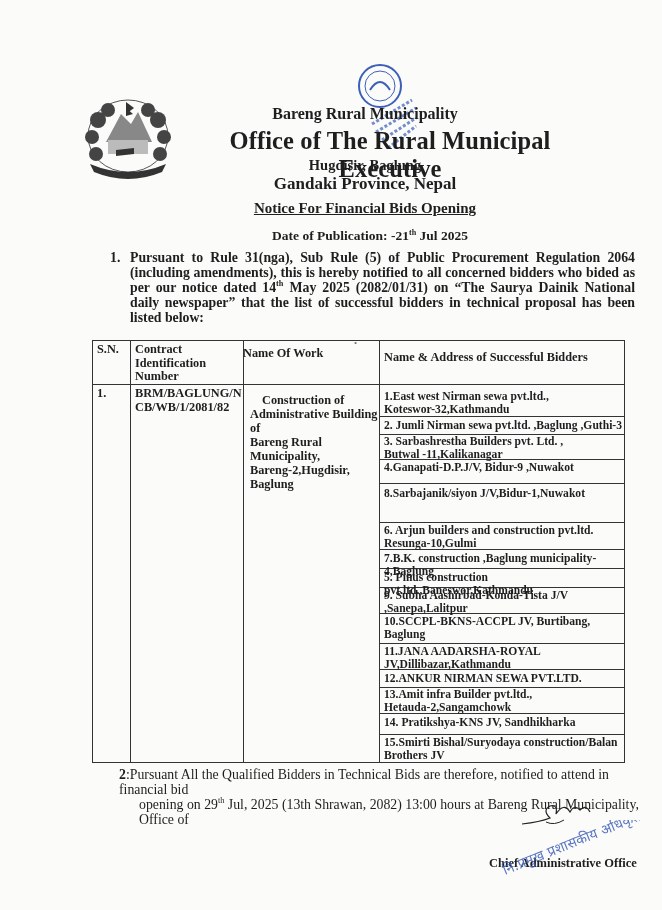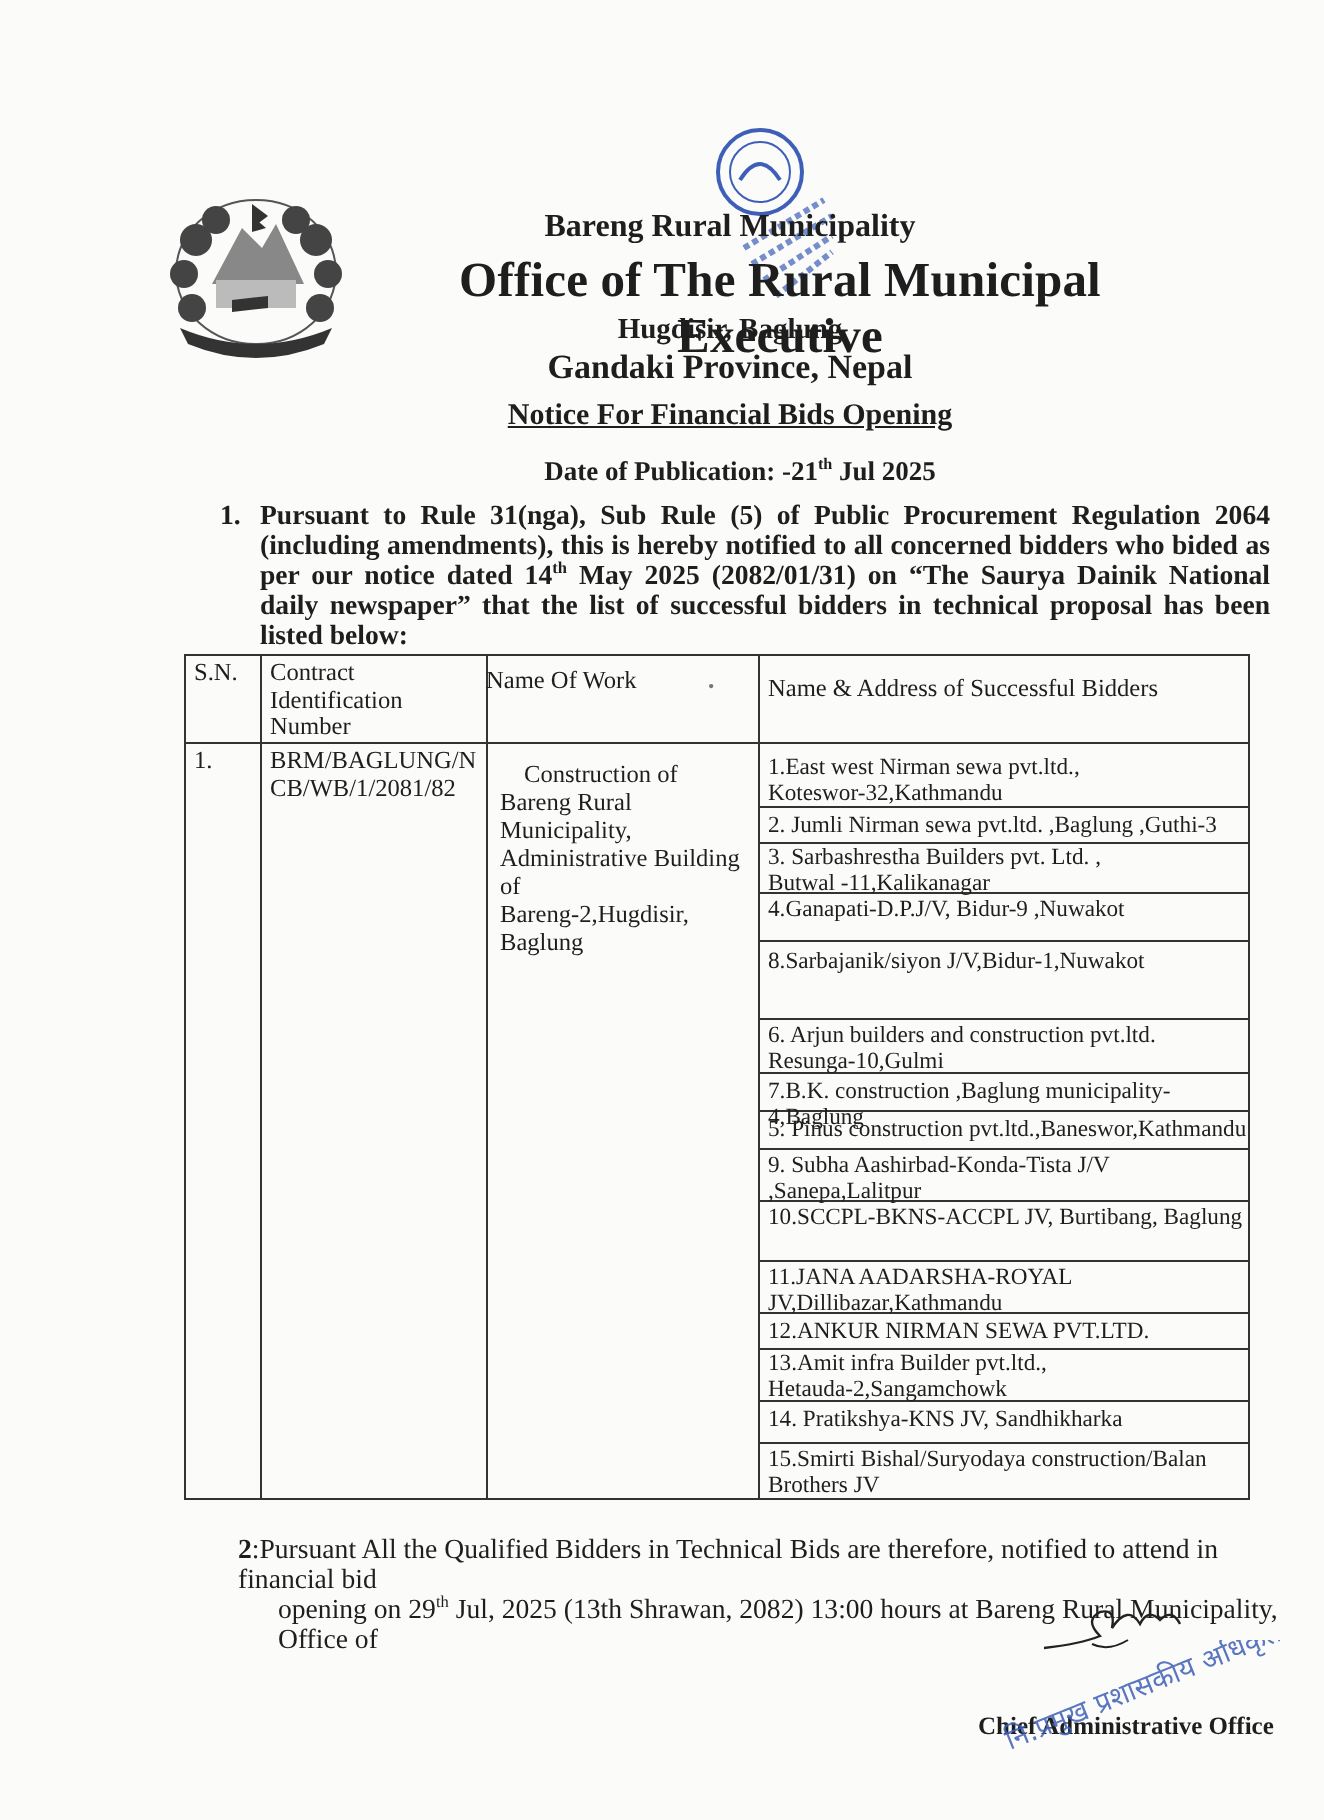--- a/index.html
+++ b/index.html
@@ -17,21 +17,21 @@
   .h-addr2 { left:255px; top:174px; width:220px; font-size:17px; }
   .notice-title { left:200px; top:200px; width:330px; font-size:15px; text-decoration:underline; }
   .pub-date { left:240px; top:228px; width:260px; font-size:13.5px; }
   sup { font-size:0.6em; line-height:0; }
   .para1 { left:110px; top:250px; width:525px; font-size:13.8px; line-height:15px; text-align:justify; }
   .para1 .num { position:absolute; left:0; top:0; font-weight:bold; }
   .para1 .txt { margin-left:20px; display:block;font-weight:bold; }
   .dot { left:354px; top:338px; font-size:9px; color:#777; }
 
   
-  .tbl { left:92px; top:327px; width:533px; height:423px; border:1px solid #333; box-sizing:border-box; }
+  .tbl { left:92px; top:340px; width:533px; height:423px; border:1px solid #333; box-sizing:border-box;font-weight:bold; }
   .vline { position:absolute; top:0; bottom:0; width:0; border-left:1px solid #333; }
   .hline { position:absolute; height:0; border-top:1px solid #333; }
   .cell { position:absolute; font-size:12.3px; line-height:13.5px; }
   .bidder { position:absolute; left:287px; width:244px; font-size:11.6px; line-height:13px; padding-left:4px; box-sizing:border-box; }
 
   .para2 { left:95px; top:767px; width:540px; font-size:13.8px; line-height:15px;margin-left:24px; }
   .para2 .bold { font-weight:bold; }
   .para2 .indent { display:block; padding-left:20px; }
   .signature { left:520px; top:800px; width:80px; height:30px; }
   .sig-title { left:489px; top:856px; font-size:12.5px; font-weight:bold; }
@@ -99,22 +99,22 @@
   <div class="cell" style="left:150px; top:6px; width:136px; text-align:left">Name Of Work</div>
   <div class="cell" style="left:291px; top:10px; width:240px">Name &amp; Address of Successful Bidders</div>
 
   <div class="cell" style="left:4px; top:46px">1.</div>
   <div class="cell" style="left:42px; top:46px; width:106px">
     <div>BRM/BAGLUNG/N</div>
     <div>CB/WB/1/2081/82</div>
   </div>
   <div class="cell" style="left:157px; top:52px; width:128px; line-height:14px">
     <div style="padding-left:12px">Construction of</div>
+    <div>Administrative Building of</div>
     <div>Bareng Rural Municipality,</div>
-    <div>Administrative Building of</div>
     <div>Bareng-2,Hugdisir,</div>
     <div>Baglung</div>
   </div>
 
   <div class="hline" style="left:286px; right:0; top:75px"></div>
   <div class="hline" style="left:286px; right:0; top:93px"></div>
   <div class="hline" style="left:286px; right:0; top:118px"></div>
   <div class="hline" style="left:286px; right:0; top:142px"></div>
   <div class="hline" style="left:286px; right:0; top:181px"></div>
   <div class="hline" style="left:286px; right:0; top:208px"></div>

